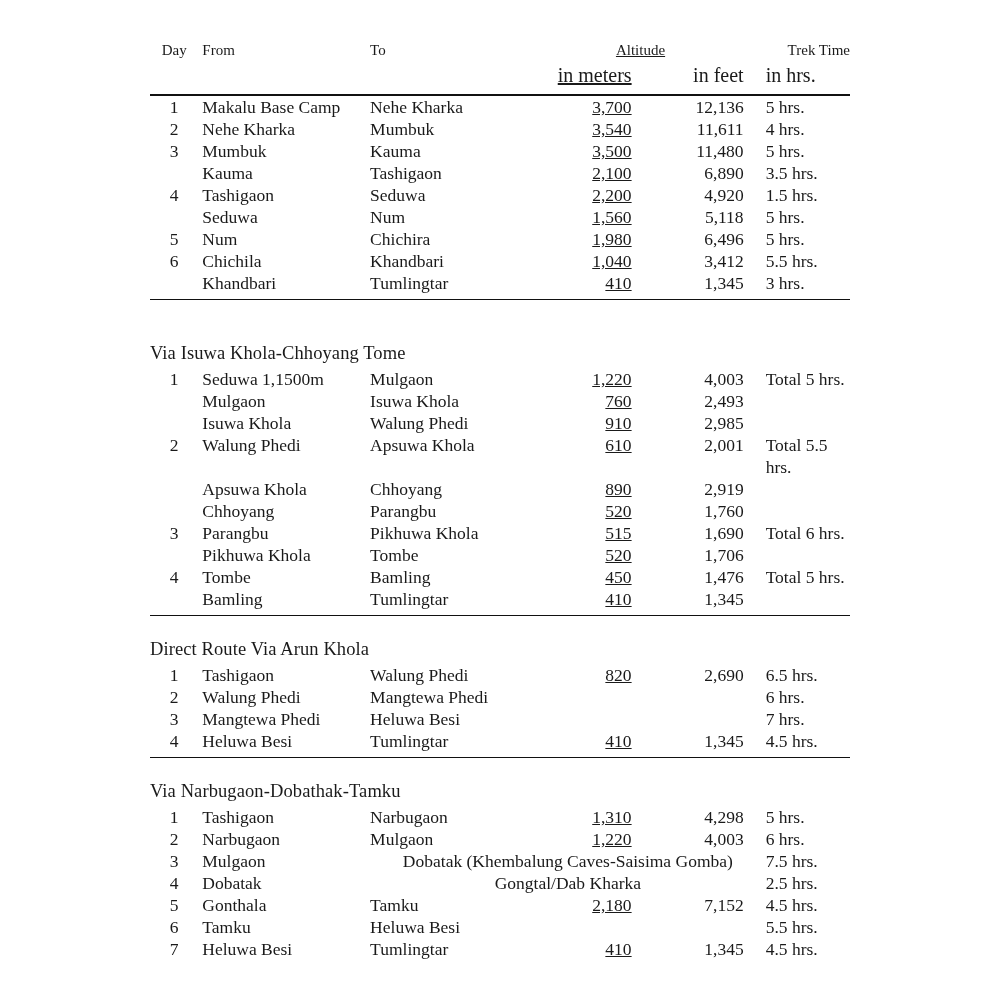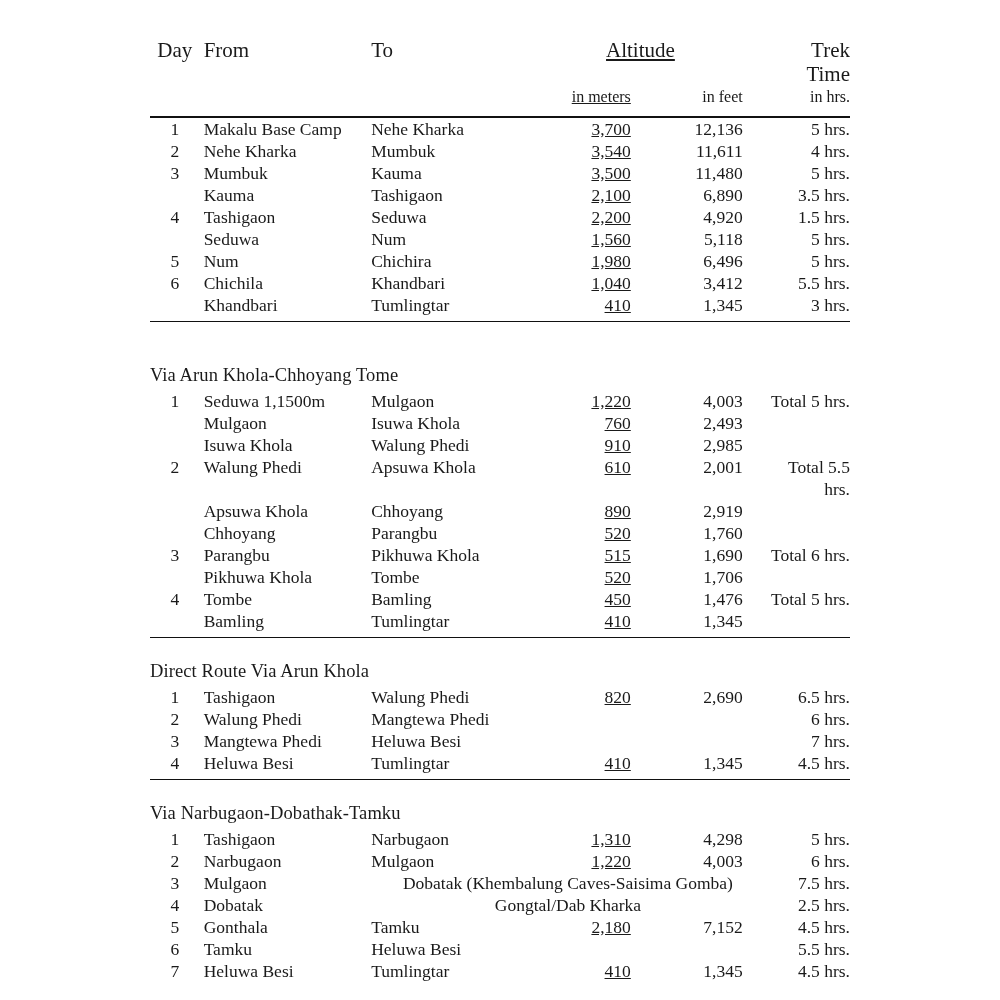--- a/index.html
+++ b/index.html
@@ -29,27 +29,27 @@
     padding: 0;
     vertical-align: baseline;
     font-weight: normal;
   }
   
   .c-day   { width: 52px;  text-align: center; }
   .c-from  { width: 182px; text-align: left; padding-left: 4px !important; }
   .c-to    { width: 186px; text-align: left; }
   .c-m     { width: 96px;  text-align: right; padding-right: 26px !important; text-decoration: underline; }
   .c-ft    { width: 92px;  text-align: right; padding-right: 22px !important; }
-  .c-time  { width: 92px;  text-align: right; }
+  .c-time  { width: 92px;  }
 
   .row-data td { height: 22px; line-height: 22px; }
 
   
-  .hdr-top td { line-height: 24px; font-weight: bold; font-size: 21px; height: 26px; }
-  .hdr-sub td { line-height: 22px; font-weight: bold; font-size: 16px; height: 24px; }
+  .hdr-top td { line-height: 24px; font-weight: bold; font-size: 15px; height: 26px; }
+  .hdr-sub td { line-height: 22px; font-weight: bold; font-size: 20px; height: 24px; }
   .hdr-alt-label { text-align: center; }
   .hdr-trek-label { text-align: right; margin-top: 36px; }
 
   .rule-top td { border-bottom: 2.2px solid #111; height: 6px; line-height: 6px; font-size: 0; }
   .rule-thin td { border-bottom: 1.2px solid #111; height: 5px; line-height: 5px; font-size: 0; }
   .spacer-md td { height: 20px; line-height: 20px; font-size: 0; }
 
   .section-title td {
     font-weight: bold;
     font-size: 18.5px;
@@ -163,21 +163,21 @@
         <tr class="rule-thin">
           <td colspan="6"></td>
         </tr>
         <tr class="spacer-md">
           <td colspan="6"></td>
         </tr>
         <tr class="spacer-md">
           <td colspan="6"></td>
         </tr>
         <tr class="section-title">
-          <td class="title-cell" colspan="6">Via Arun Khola-Chhoyang Tome</td>
+          <td class="title-cell" colspan="6">Via Isuwa Khola-Chhoyang Tome</td>
         </tr>
         <tr class="row-data">
           <td class="c-day">1</td>
           <td class="c-from">Seduwa 1,1500m</td>
           <td class="c-to">Mulgaon</td>
           <td class="c-m">1,220</td>
           <td class="c-ft">4,003</td>
           <td class="c-time">Total 5 hrs.</td>
         </tr>
         <tr class="row-data">

